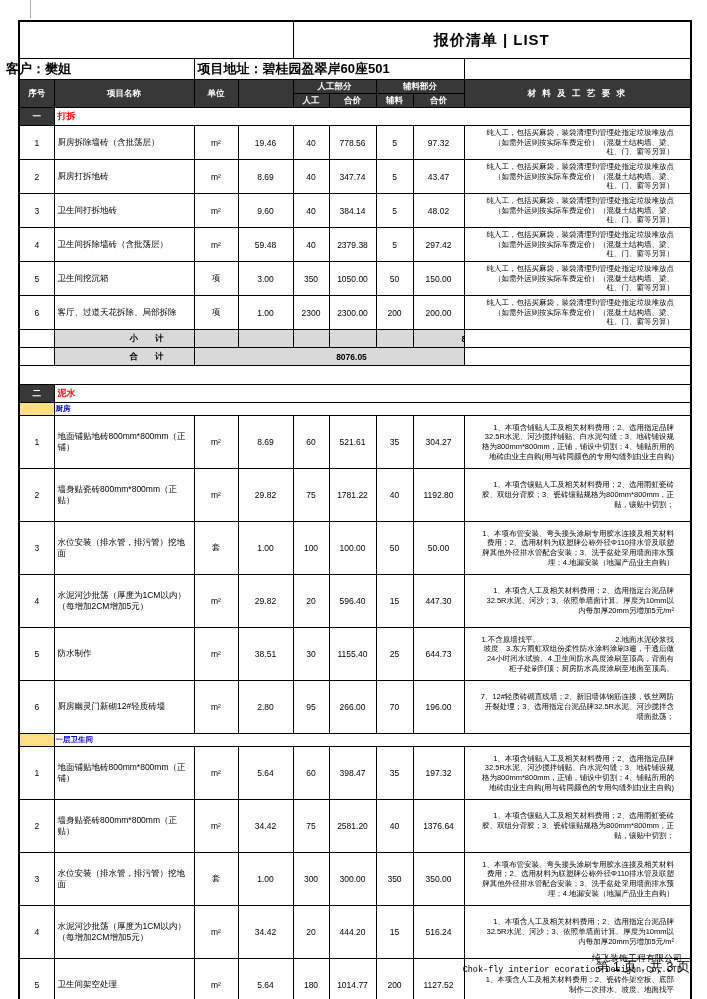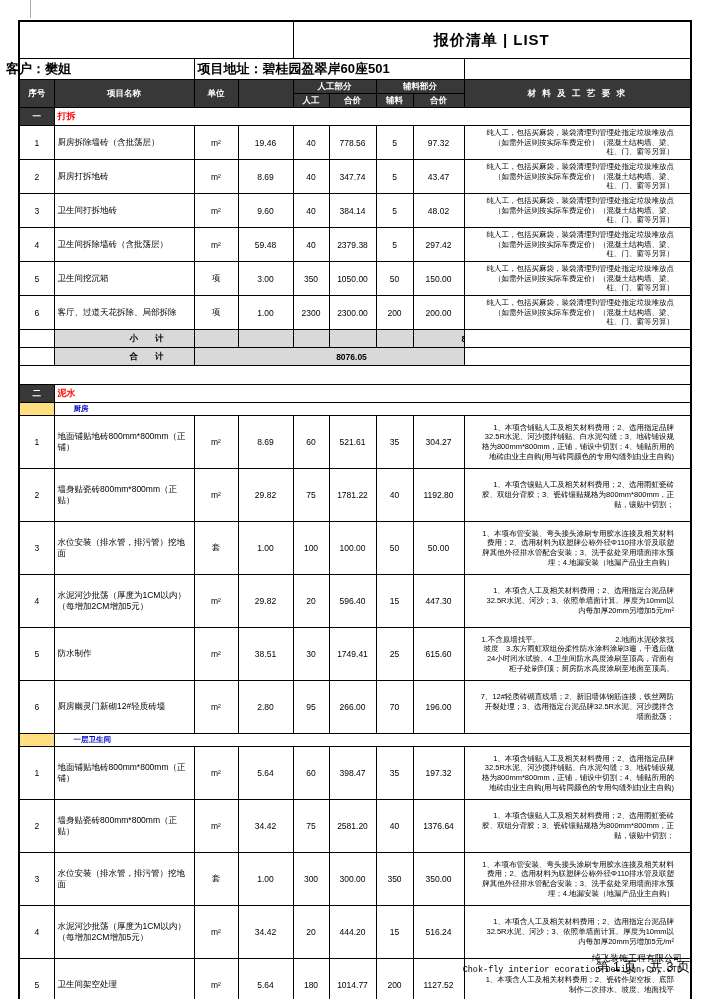--- a/index.html
+++ b/index.html
@@ -24,21 +24,21 @@
   .head td{
     background:#383838;color:#fff;font-weight:bold;text-align:center;
     font-size:8.5px;height:13px;padding:0 1px;
   }
   .head .remark-head{letter-spacing:2px;}
   
   .section-row td{height:15px;}
   .section-no{background:#383838;color:#fff;text-align:center;font-weight:bold;}
   .section-title{color:#ff0000;font-weight:bold;font-size:9px;text-align:left;}
   
-  .sub-row td{height:12px;padding:0 19px;}
+  .sub-row td{height:12px;padding:0 1px;}
   .sub-marker{background:#ffdf80;}
   .sub-title{color:#0000cc;font-weight:bold;font-size:7.5px;text-align:left;}
   
   .data-row .item{text-align:left;font-size:8.5px;line-height:1.35;}
   .data-row .num{text-align:center;font-size:8.5px;}
   .data-row .remark{font-size:7.5px;line-height:1.3;text-align:right;padding:1px 16px;}
   .sec-1 td{height:31px;}
   .sec-2 td{height:50px;}
   
   .subtotal-row td,.total-row td{height:15px;font-weight:bold;font-size:8.5px;}
@@ -237,23 +237,23 @@
         <td class="num">15</td>
         <td class="num">447.30</td>
         <td class="remark">1、本项含人工及相关材料费用；2、选用指定台泥品牌32.5R水泥、河沙；3、依照单墙面计算。厚度为10mm以内每加厚20mm另增加5元/m²</td>
       </tr>
       <tr class="data-row sec-2">
         <td class="num">5</td>
         <td class="item">防水制作</td>
         <td class="num">m²</td>
         <td class="num">38.51</td>
         <td class="num">30</td>
-        <td class="num">1749.41</td>
+        <td class="num">1155.40</td>
         <td class="num">25</td>
-        <td class="num">615.60</td>
+        <td class="num">644.73</td>
         <td class="remark">1.不含原墙找平。　　　　　　　　　　2.地面水泥砂浆找坡度　3.东方雨虹双组份柔性防水涂料涂刷3遍，干透后做24小时闭水试验。4.卫生间防水高度涂刷至顶高，背面有柜子处刷到顶；厨房防水高度涂刷至地面至顶高。</td>
       </tr>
       <tr class="data-row sec-2">
         <td class="num">6</td>
         <td class="item">厨房幽灵门新砌12#轻质砖墙</td>
         <td class="num">m²</td>
         <td class="num">2.80</td>
         <td class="num">95</td>
         <td class="num">266.00</td>
         <td class="num">70</td>

